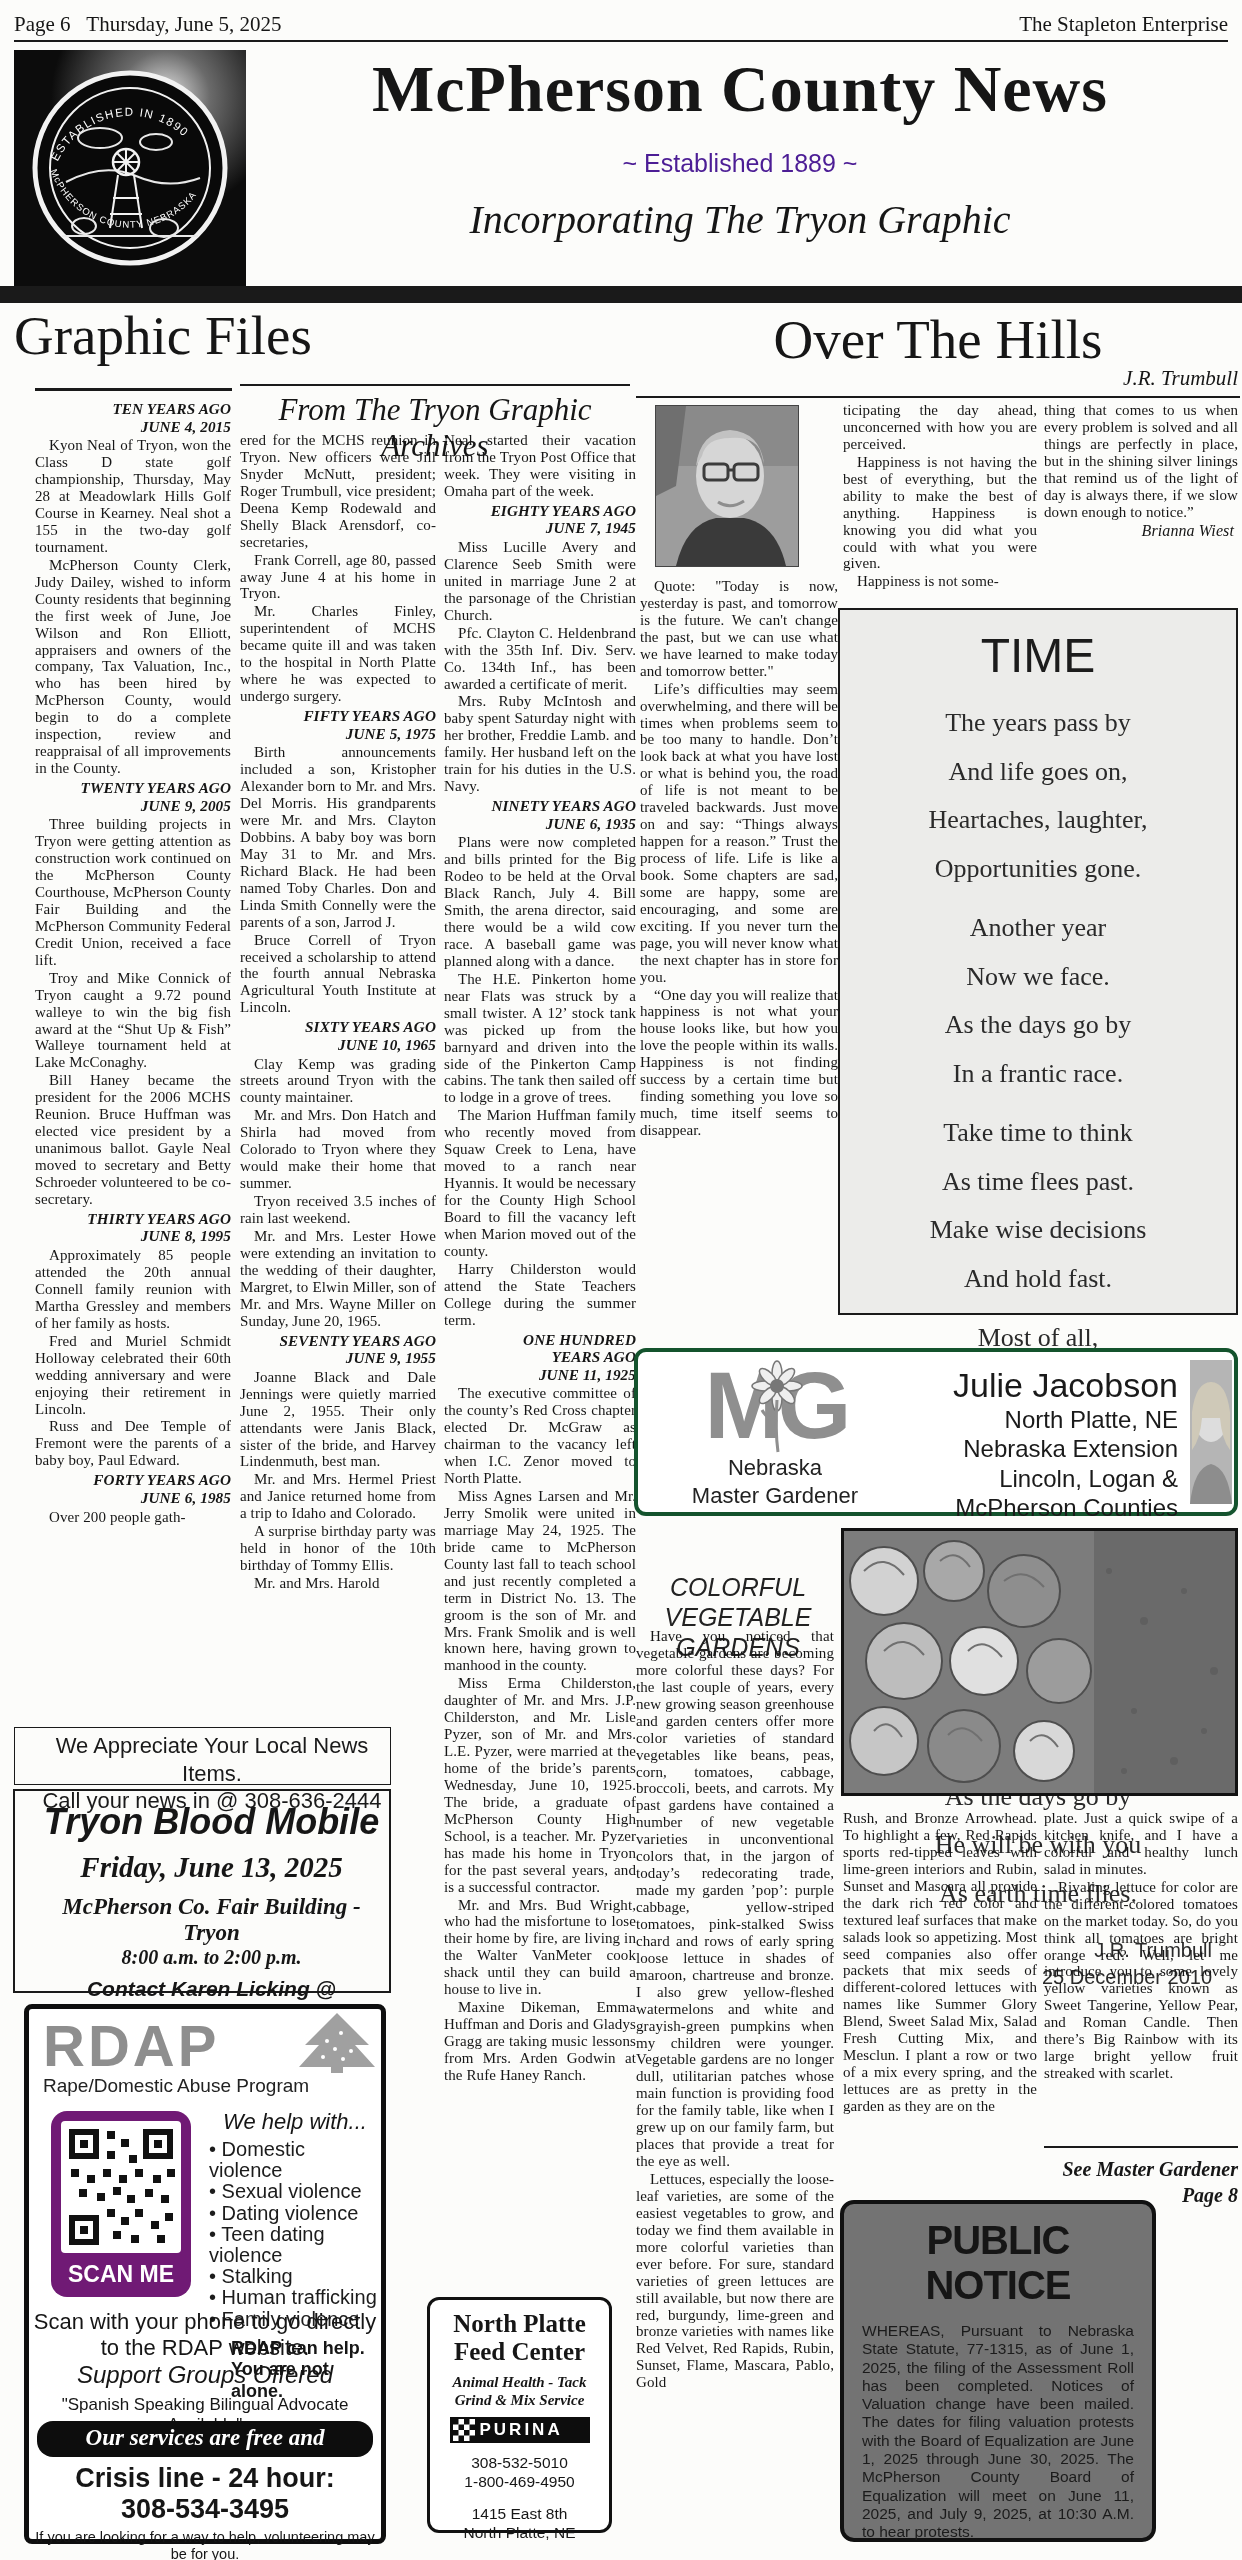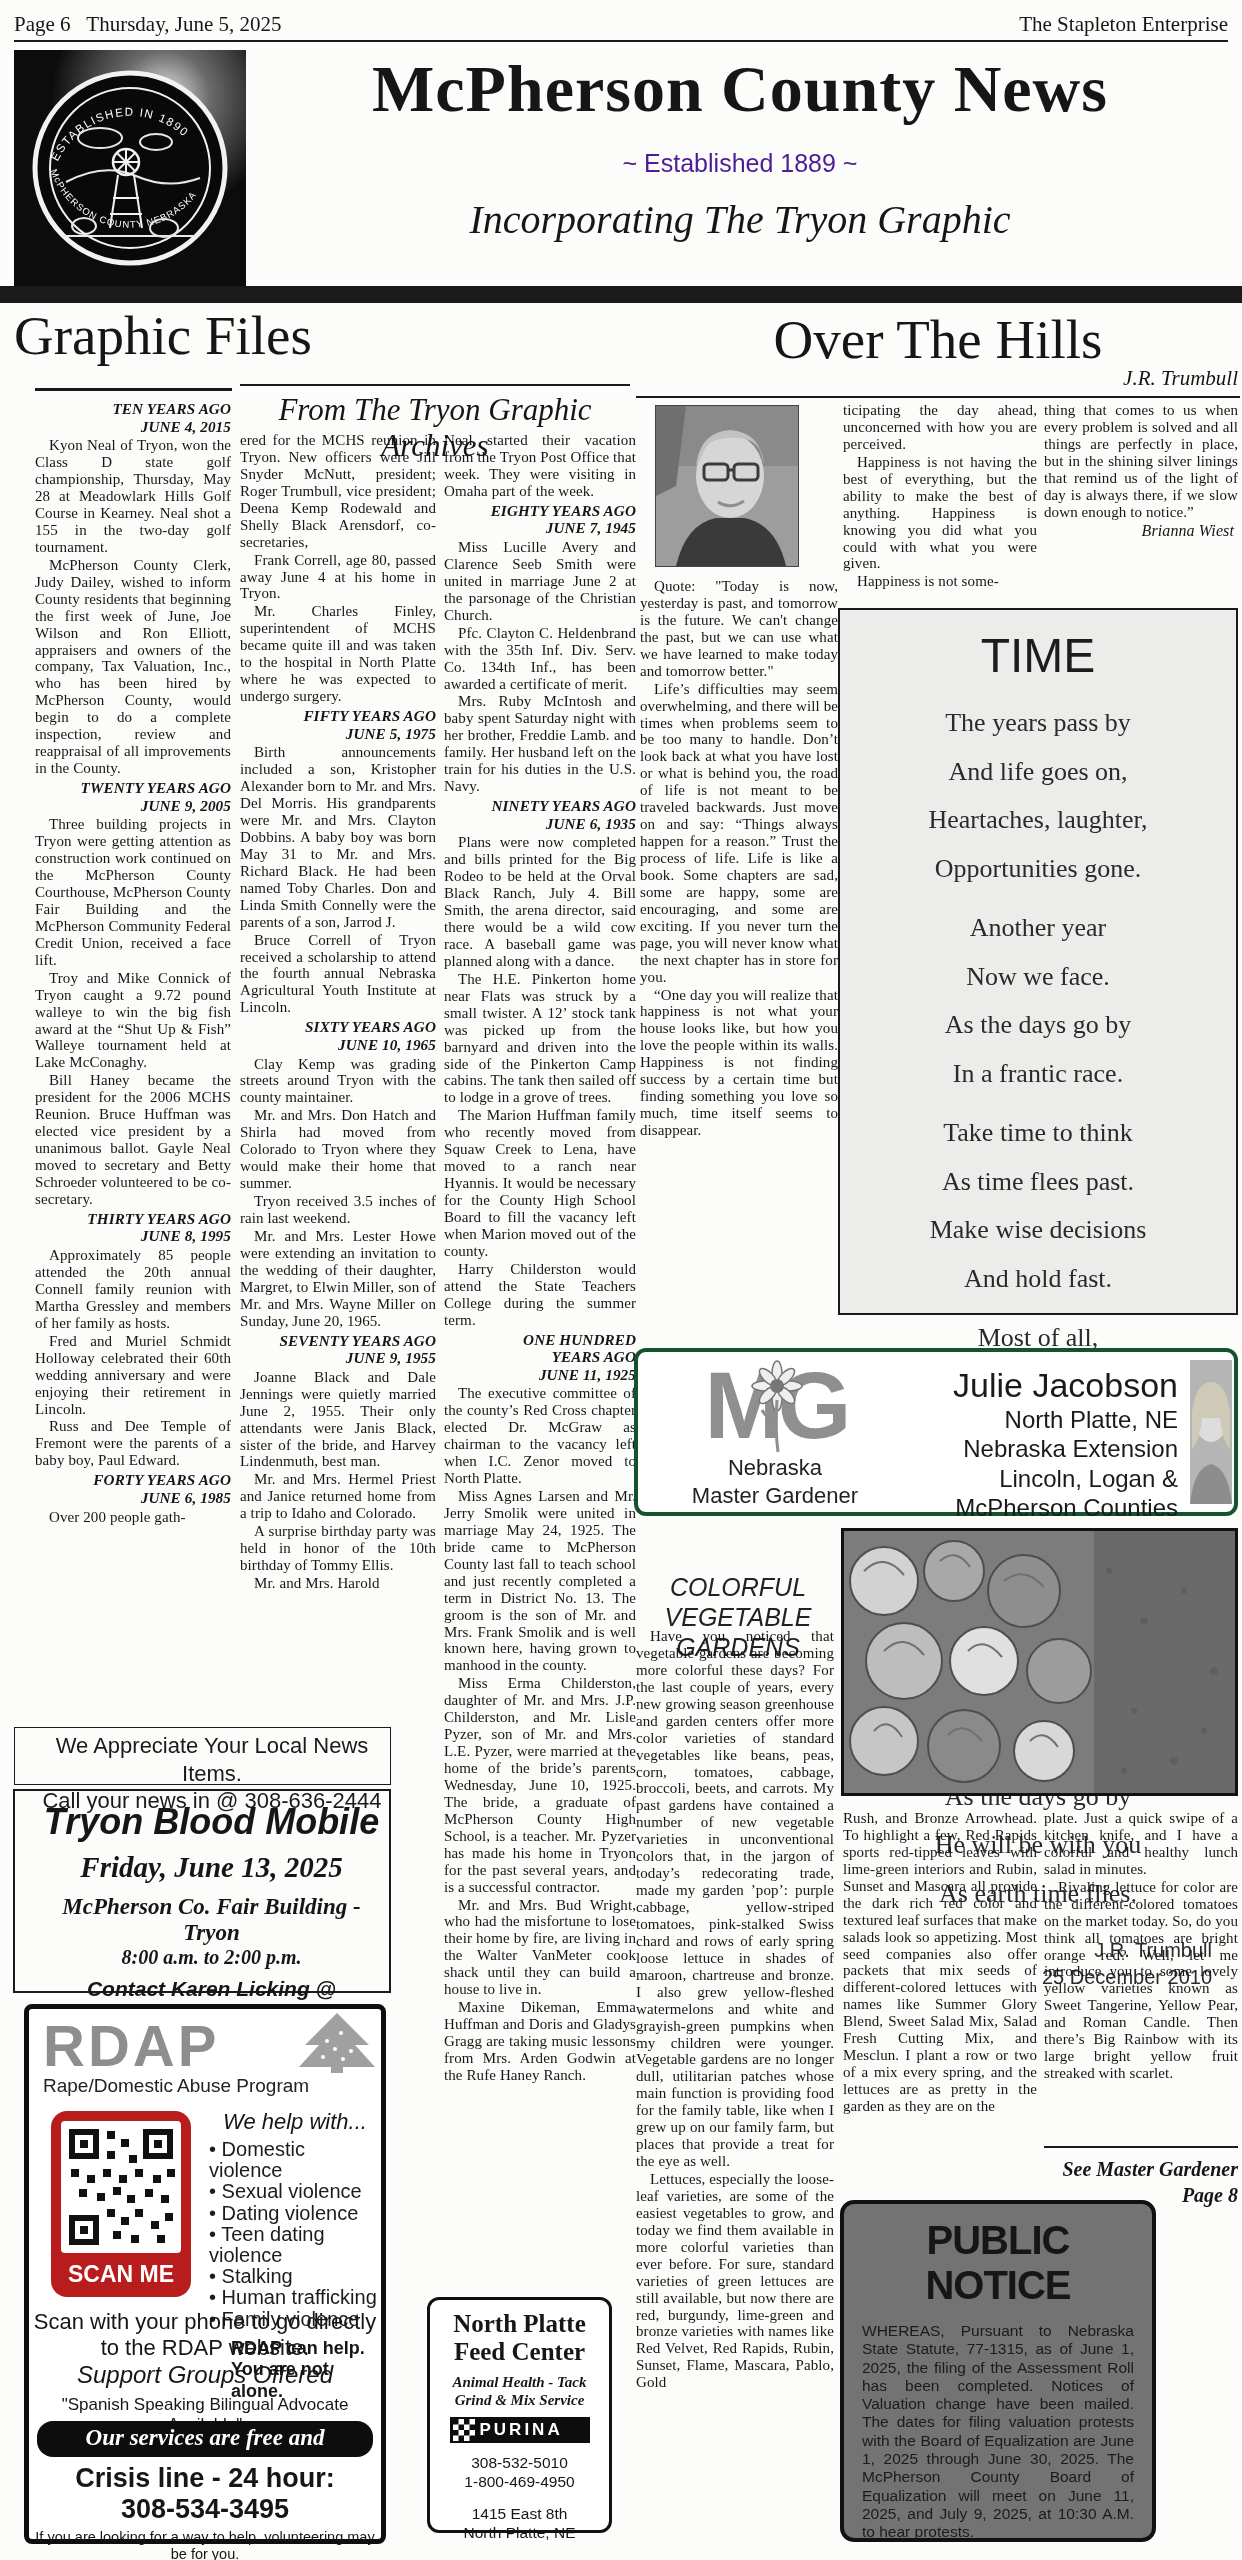--- a/index.html
+++ b/index.html
@@ -389,21 +389,21 @@
         <circle cx="30" cy="30" r="2"></circle>
         <circle cx="44" cy="22" r="2"></circle>
         <circle cx="54" cy="40" r="2"></circle>
         <circle cx="26" cy="46" r="2"></circle>
         <circle cx="46" cy="48" r="2"></circle>
         <circle cx="38" cy="38" r="2"></circle>
       </g>
   </svg>
   <div class="abs sans" style="left:14px;top:66px;font-size:19px;color:#222;">Rape/Domestic Abuse Program</div>
 
-  <div class="abs" style="left:22px;top:102px;width:140px;height:186px;background:#b91c1c;border-radius:16px;padding:10px;">
+  <div class="abs" style="left:22px;top:102px;width:140px;height:186px;background:#701a75;border-radius:16px;padding:10px;">
     <svg width="120" height="132" viewBox="0 0 120 132" style="background:#fff;border-radius:4px;">
       <g class="qr-cell">
         <rect x="8" y="8" width="30" height="30"></rect>
           <rect x="82" y="8" width="30" height="30"></rect>
           <rect x="8" y="94" width="30" height="30"></rect>
         <rect x="14" y="14" width="18" height="18" fill="#fff"></rect>
           <rect x="88" y="14" width="18" height="18" fill="#fff"></rect>
           <rect x="14" y="100" width="18" height="18" fill="#fff"></rect>
         <rect x="19" y="19" width="8" height="8"></rect>
           <rect x="93" y="19" width="8" height="8"></rect>

